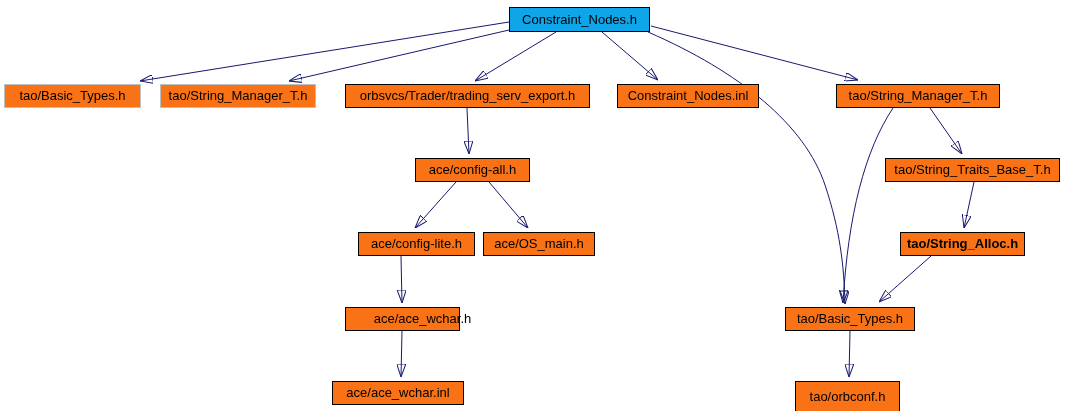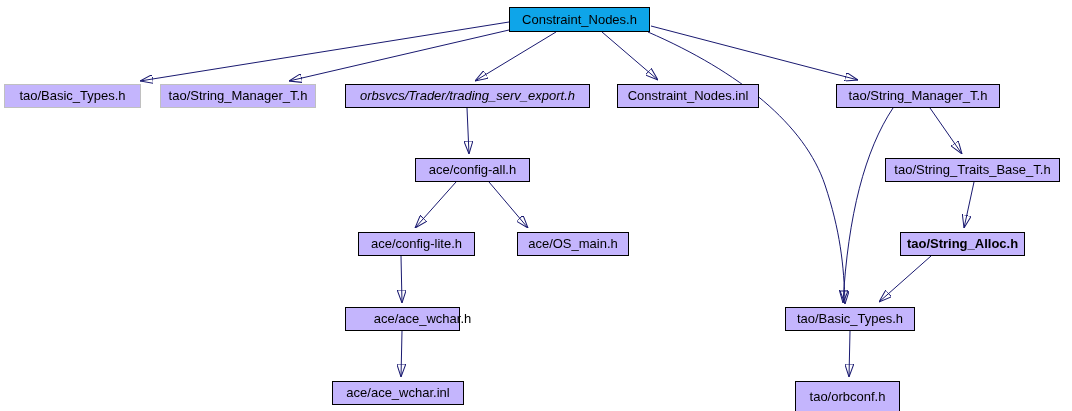--- a/index.html
+++ b/index.html
@@ -10,21 +10,21 @@
     position: relative;
     overflow: hidden;
   }
   #graph { position: absolute; left: 0; top: 0; width: 1072px; height: 411px; }
   svg.edges { position: absolute; left: 0; top: 0; width: 1072px; height: 411px; }
   svg.edges path { stroke: #191970; stroke-width: 1; fill: none; }
   .node {
     position: absolute;
     box-sizing: border-box;
     border: 1px solid #000000;
-    background: #c4b5fd;
+    background: #f97316;
     color: #000000;
     font-size: 13px;
     line-height: 22px;
     text-align: center;
     white-space: nowrap;
     display: flex;
     align-items: center;
     justify-content: center;
     cursor: pointer;
   }
@@ -60,26 +60,26 @@
     <path d="M930,108 L962,154" marker-end="url(#arrow)"></path>
     <path d="M893,108 C865,150 848,215 843,303" marker-end="url(#arrow)"></path>
     <path d="M974,182 L964,228" marker-end="url(#arrow)"></path>
     <path d="M931,256 L879,302" marker-end="url(#arrow)"></path>
     <path d="M850,331 L849,377" marker-end="url(#arrow)"></path>
   </svg>
 
   <div class="node root" style="left:509px; top:7px;  width:141px; height:25px;">Constraint_Nodes.h</div>
   <div class="node muted" style="left:4px;   top:84px; width:137px; height:24px;">tao/Basic_Types.h</div>
   <div class="node muted" style="left:160px; top:84px; width:156px; height:24px;">tao/String_Manager_T.h</div>
-  <div class="node" style="left:345px; top:84px; width:245px; height:24px;font-style:italic;">orbsvcs/Trader/trading_serv_export.h</div>
+  <div class="node" style="left:345px; top:84px; width:245px; height:24px;">orbsvcs/Trader/trading_serv_export.h</div>
   <div class="node" style="left:617px; top:84px; width:142px; height:24px;">Constraint_Nodes.inl</div>
   <div class="node" style="left:836px; top:84px; width:164px; height:24px;">tao/String_Manager_T.h</div>
   <div class="node" style="left:415px; top:158px; width:115px; height:24px;">ace/config-all.h</div>
   <div class="node" style="left:885px; top:158px; width:175px; height:24px;">tao/String_Traits_Base_T.h</div>
   <div class="node" style="left:358px; top:232px; width:117px; height:24px;">ace/config-lite.h</div>
-  <div class="node" style="left:483px; top:232px; width:112px; height:24px;margin-left:34px;">ace/OS_main.h</div>
+  <div class="node" style="left:483px; top:232px; width:112px; height:24px;">ace/OS_main.h</div>
   <div class="node" style="left:900px; top:232px; width:125px; height:24px;font-weight:bold;">tao/String_Alloc.h</div>
   <div class="node" style="left:345px; top:307px; width:115px; height:24px;padding-left:40px;">ace/ace_wchar.h</div>
   <div class="node" style="left:785px; top:307px; width:130px; height:24px;">tao/Basic_Types.h</div>
   <div class="node" style="left:332px; top:381px; width:132px; height:24px;">ace/ace_wchar.inl</div>
   <div class="node" style="left:795px; top:381px; width:105px; height:32px;">tao/orbconf.h</div>
 
 </div>
 
 </body></html>

